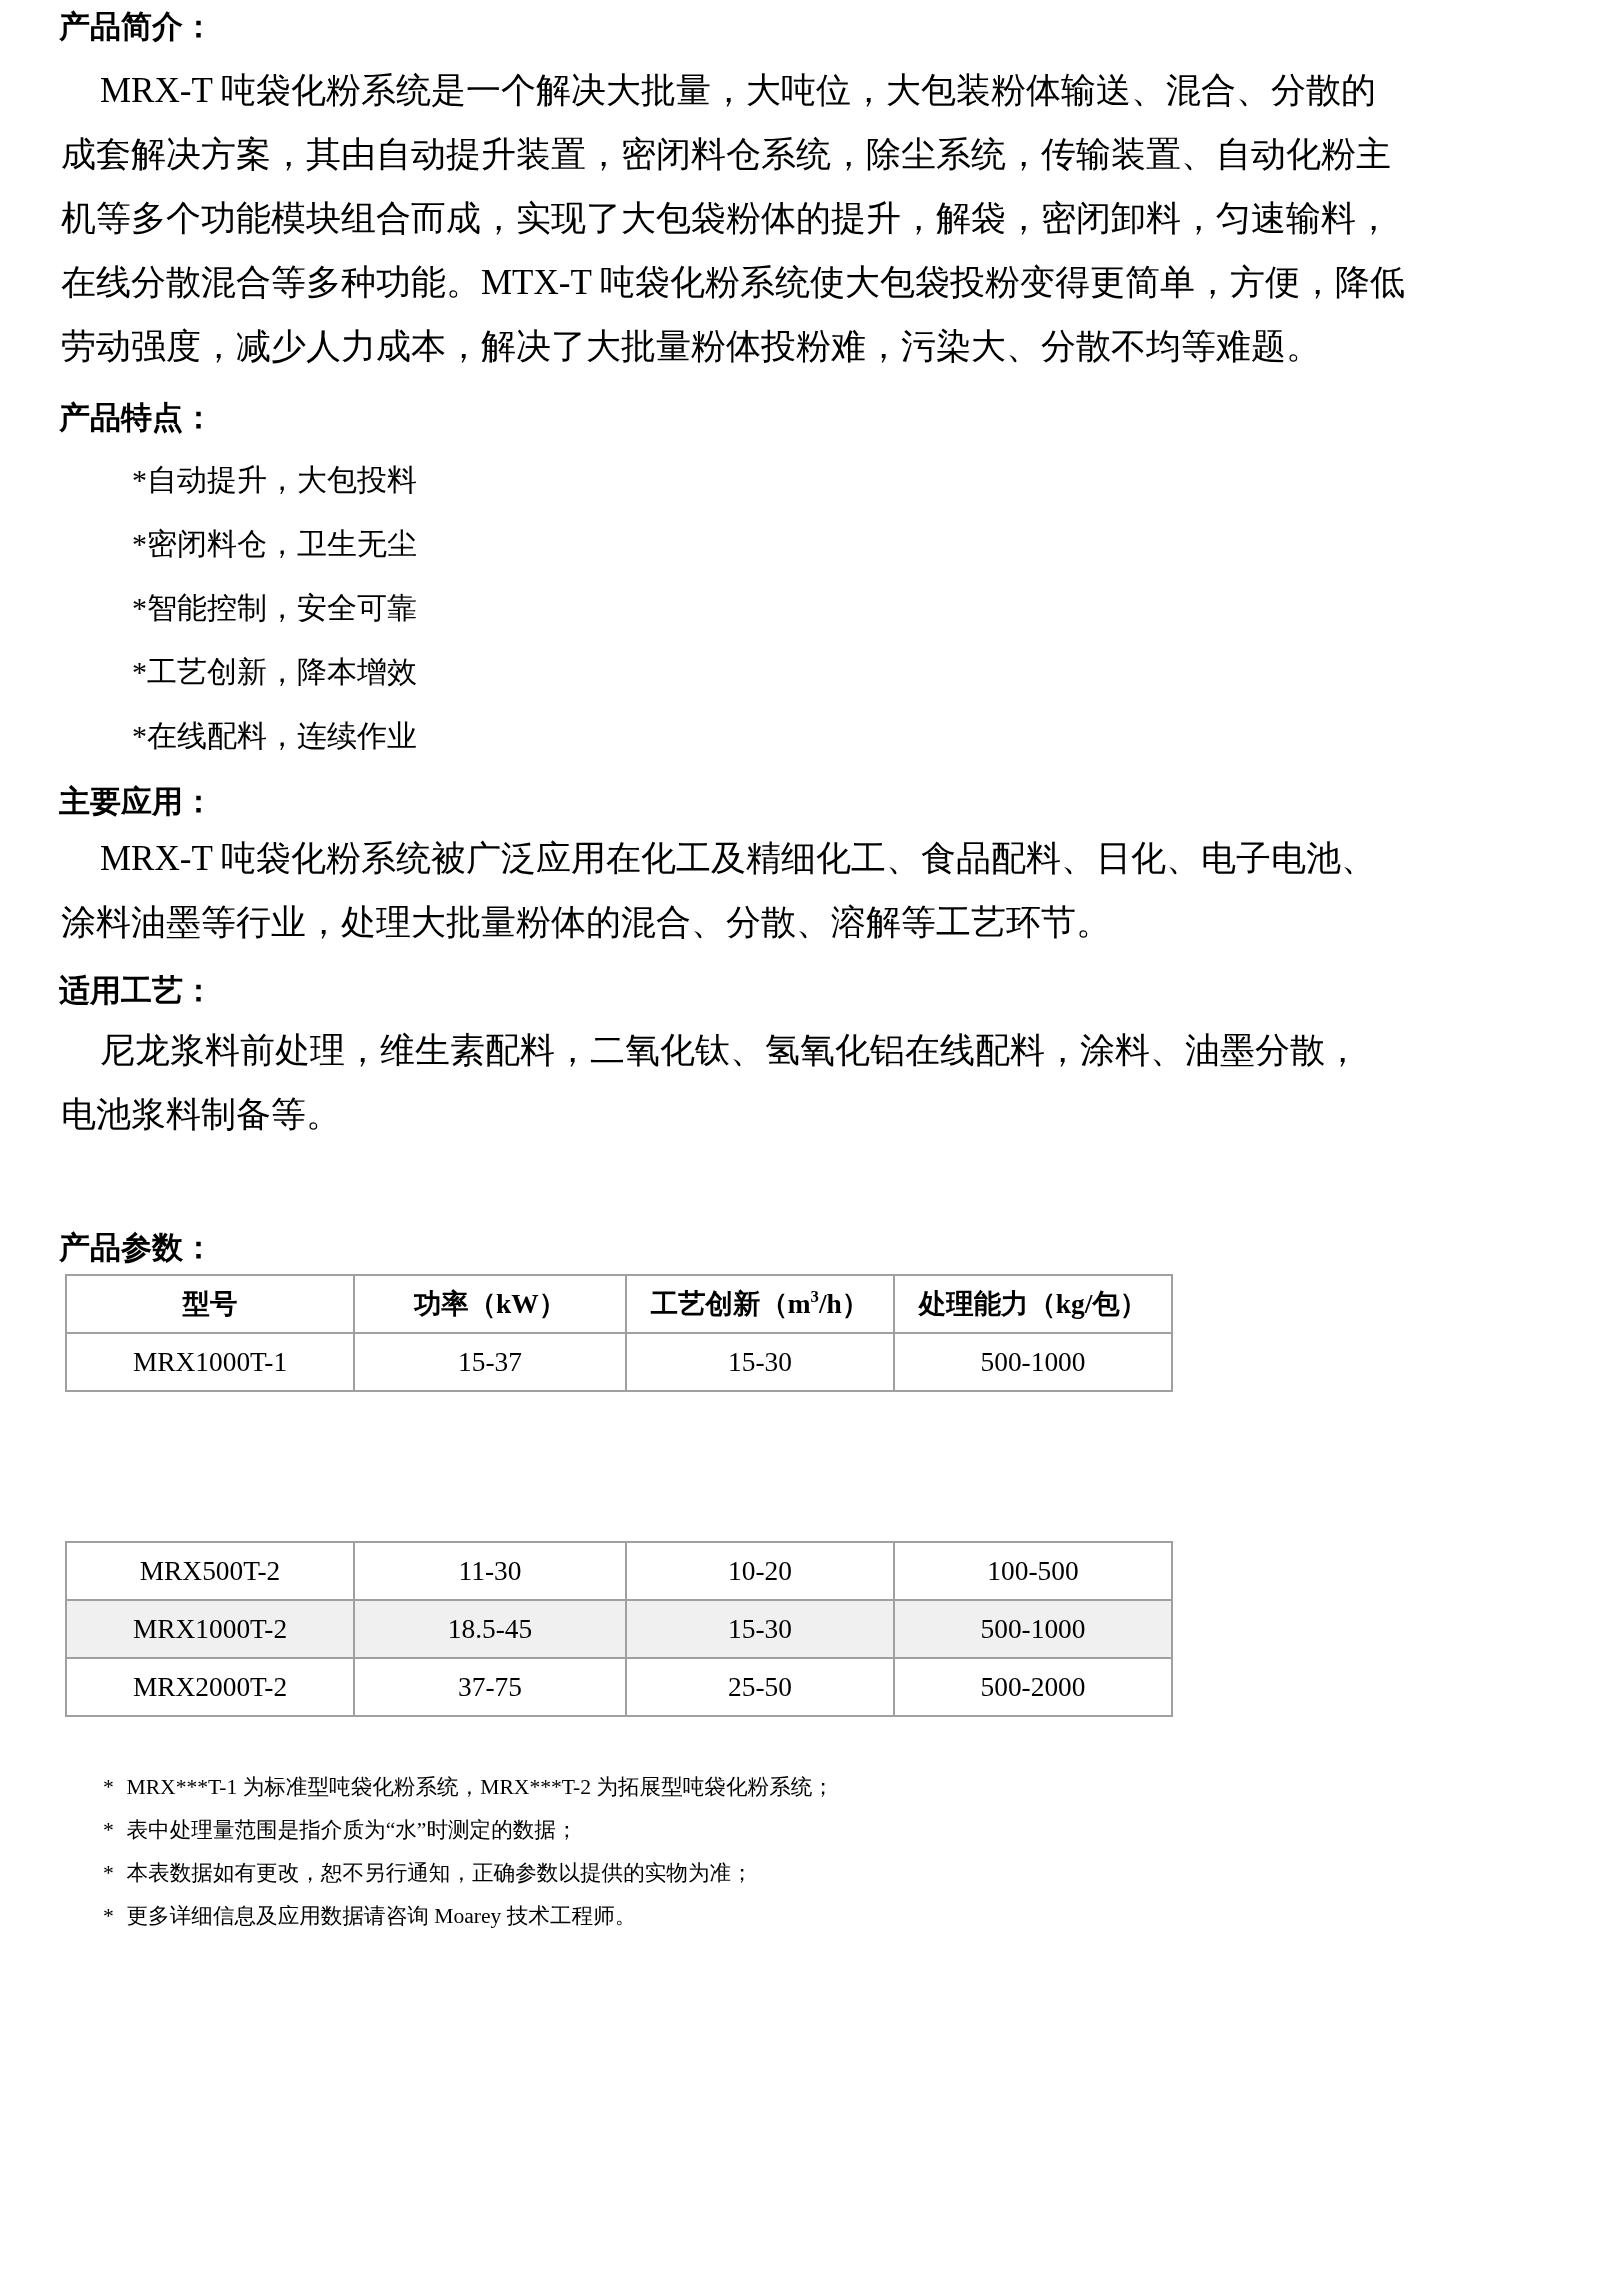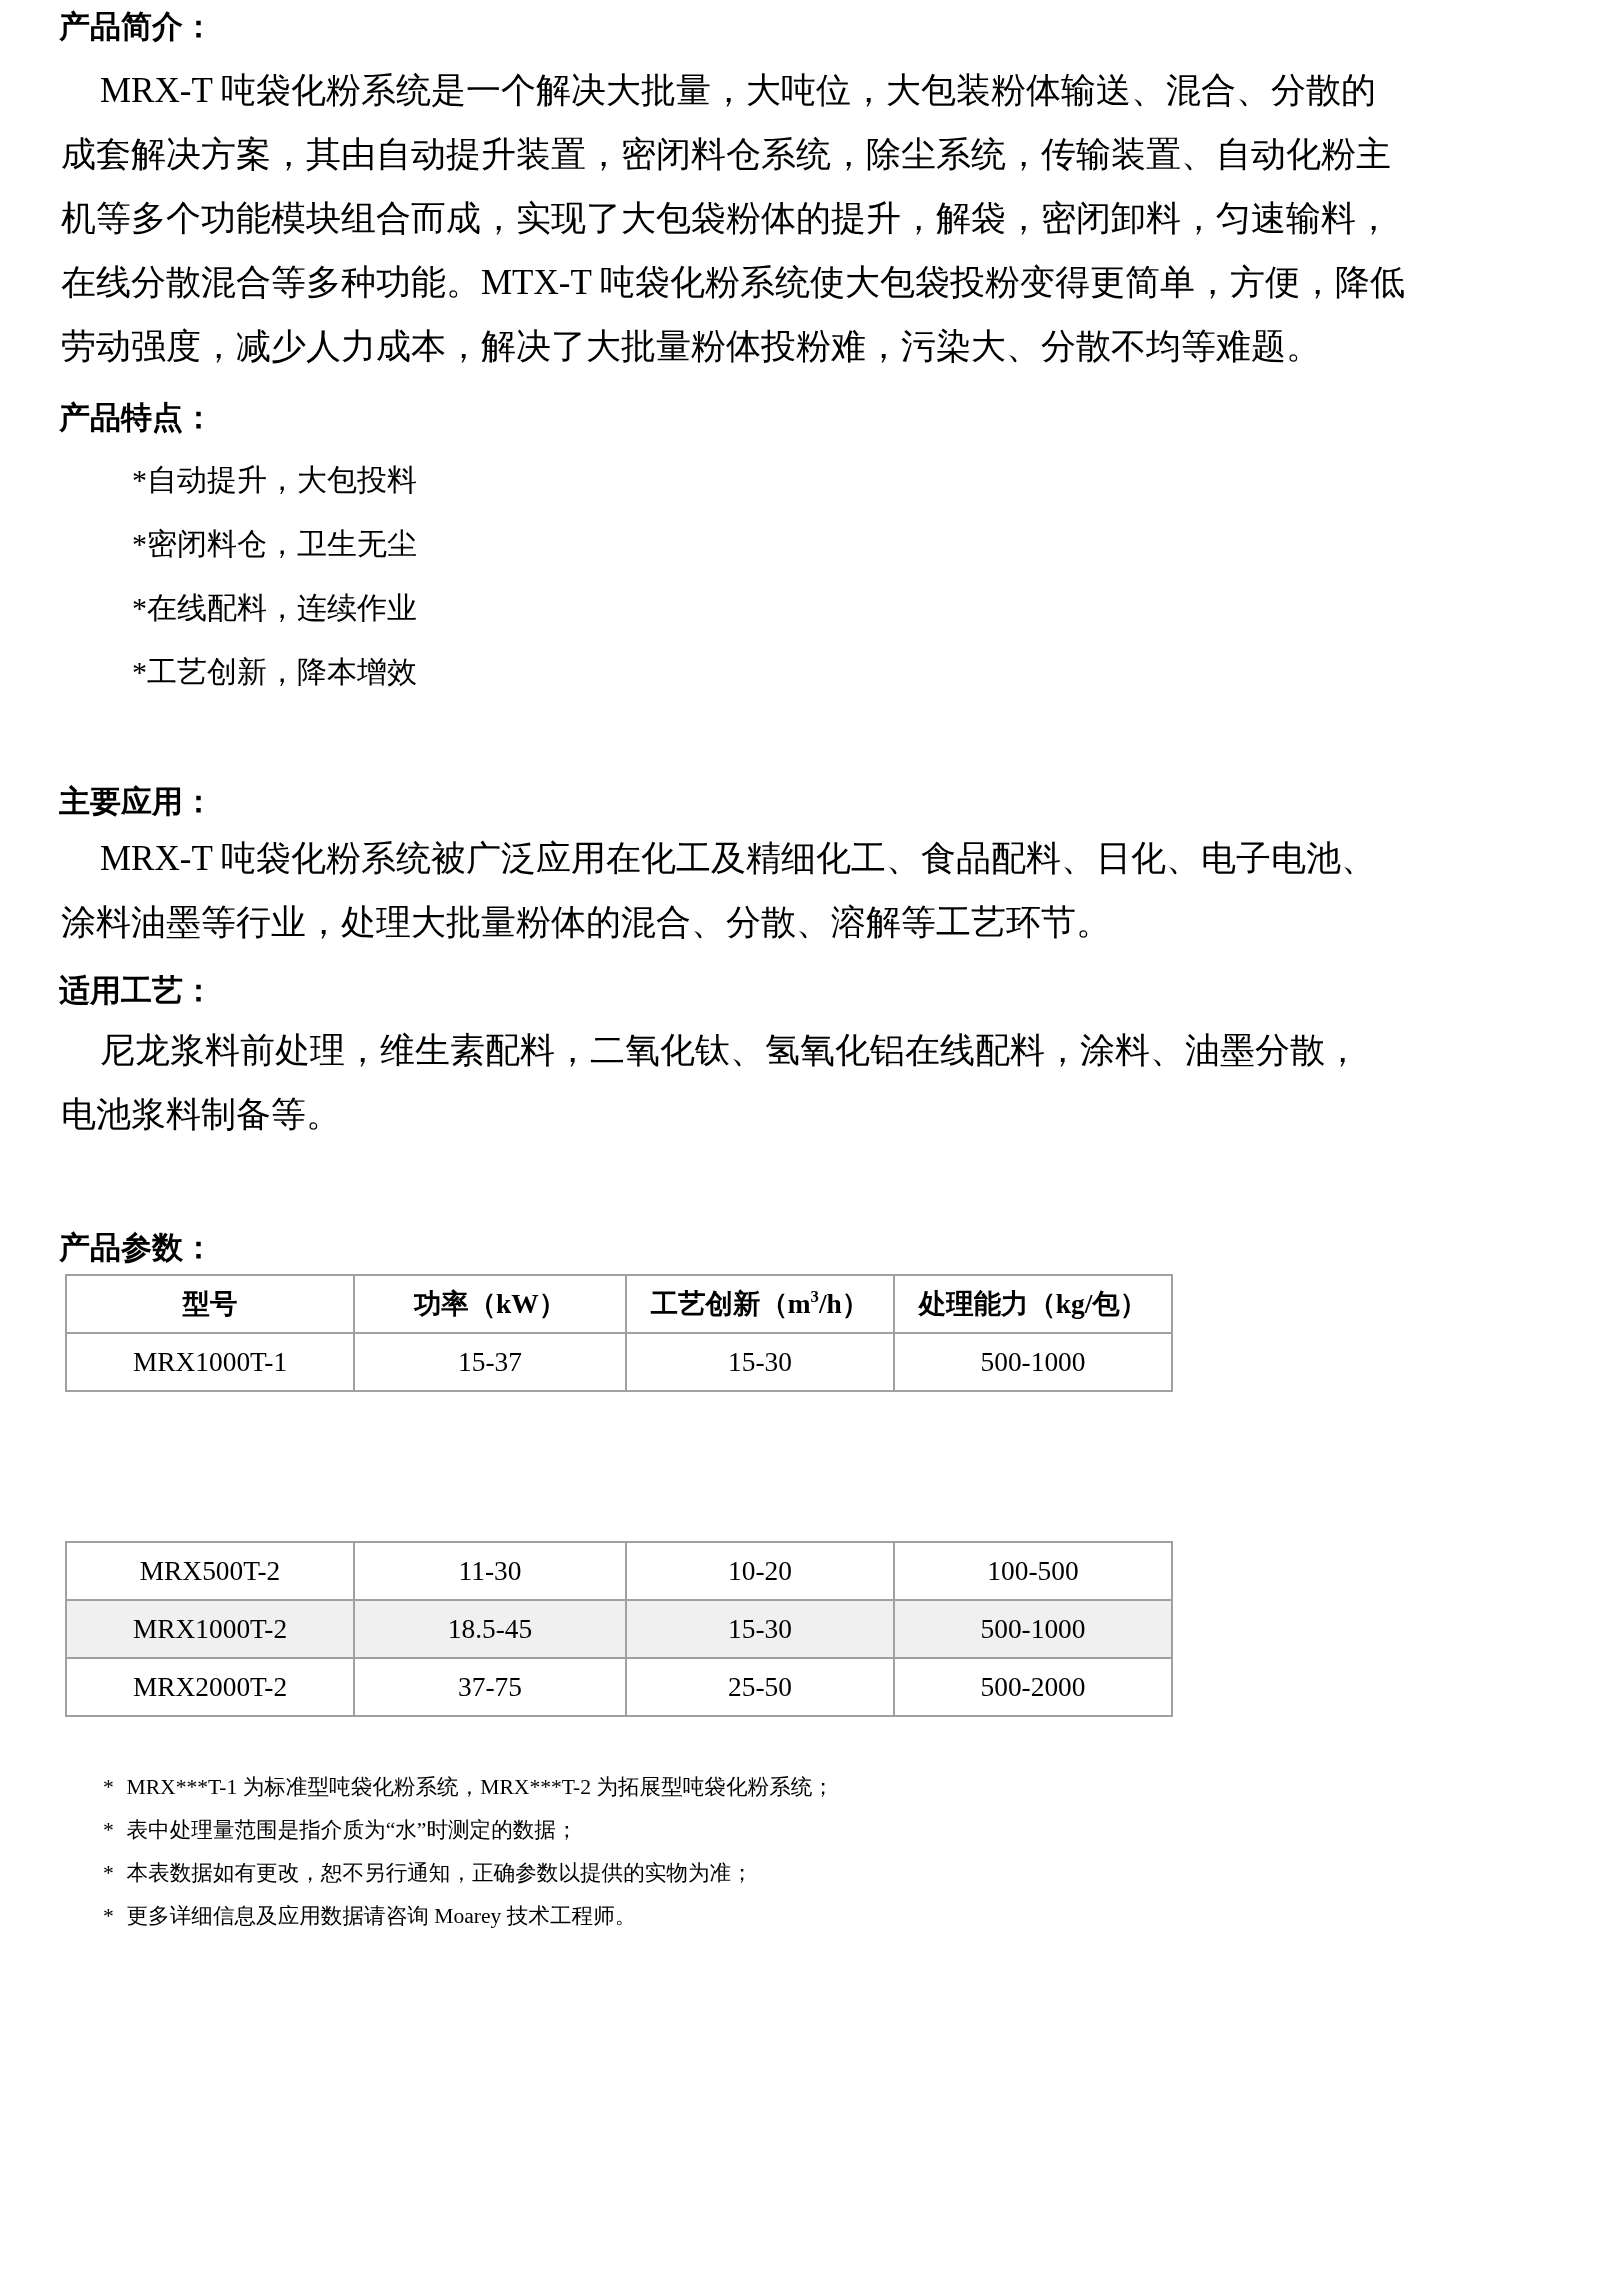--- a/index.html
+++ b/index.html
@@ -92,22 +92,23 @@
     <div class="line">成套解决方案，其由自动提升装置，密闭料仓系统，除尘系统，传输装置、自动化粉主</div>
     <div class="line">机等多个功能模块组合而成，实现了大包袋粉体的提升，解袋，密闭卸料，匀速输料，</div>
     <div class="line">在线分散混合等多种功能。MTX-T 吨袋化粉系统使大包袋投粉变得更简单，方便，降低</div>
     <div class="line">劳动强度，减少人力成本，解决了大批量粉体投粉难，污染大、分散不均等难题。</div>
   </div>
 
   <div class="heading" style="top:397px;">产品特点：</div>
   <div class="bullets" style="top:448px;">
     <div class="line">*自动提升，大包投料</div>
     <div class="line">*密闭料仓，卫生无尘</div>
+    <div class="line">*智能控制，安全可靠</div>
+    <div class="line">*工艺创新，降本增效</div>
     <div class="line">*在线配料，连续作业</div>
-    <div class="line">*工艺创新，降本增效</div>
   </div>
 
   <div class="heading" style="top:781px;">主要应用：</div>
   <div class="para" style="top:827px;">
     <div class="line indent">MRX-T 吨袋化粉系统被广泛应用在化工及精细化工、食品配料、日化、电子电池、</div>
     <div class="line">涂料油墨等行业，处理大批量粉体的混合、分散、溶解等工艺环节。</div>
   </div>
 
   <div class="heading" style="top:970px;">适用工艺：</div>
   <div class="para" style="top:1019px;">

